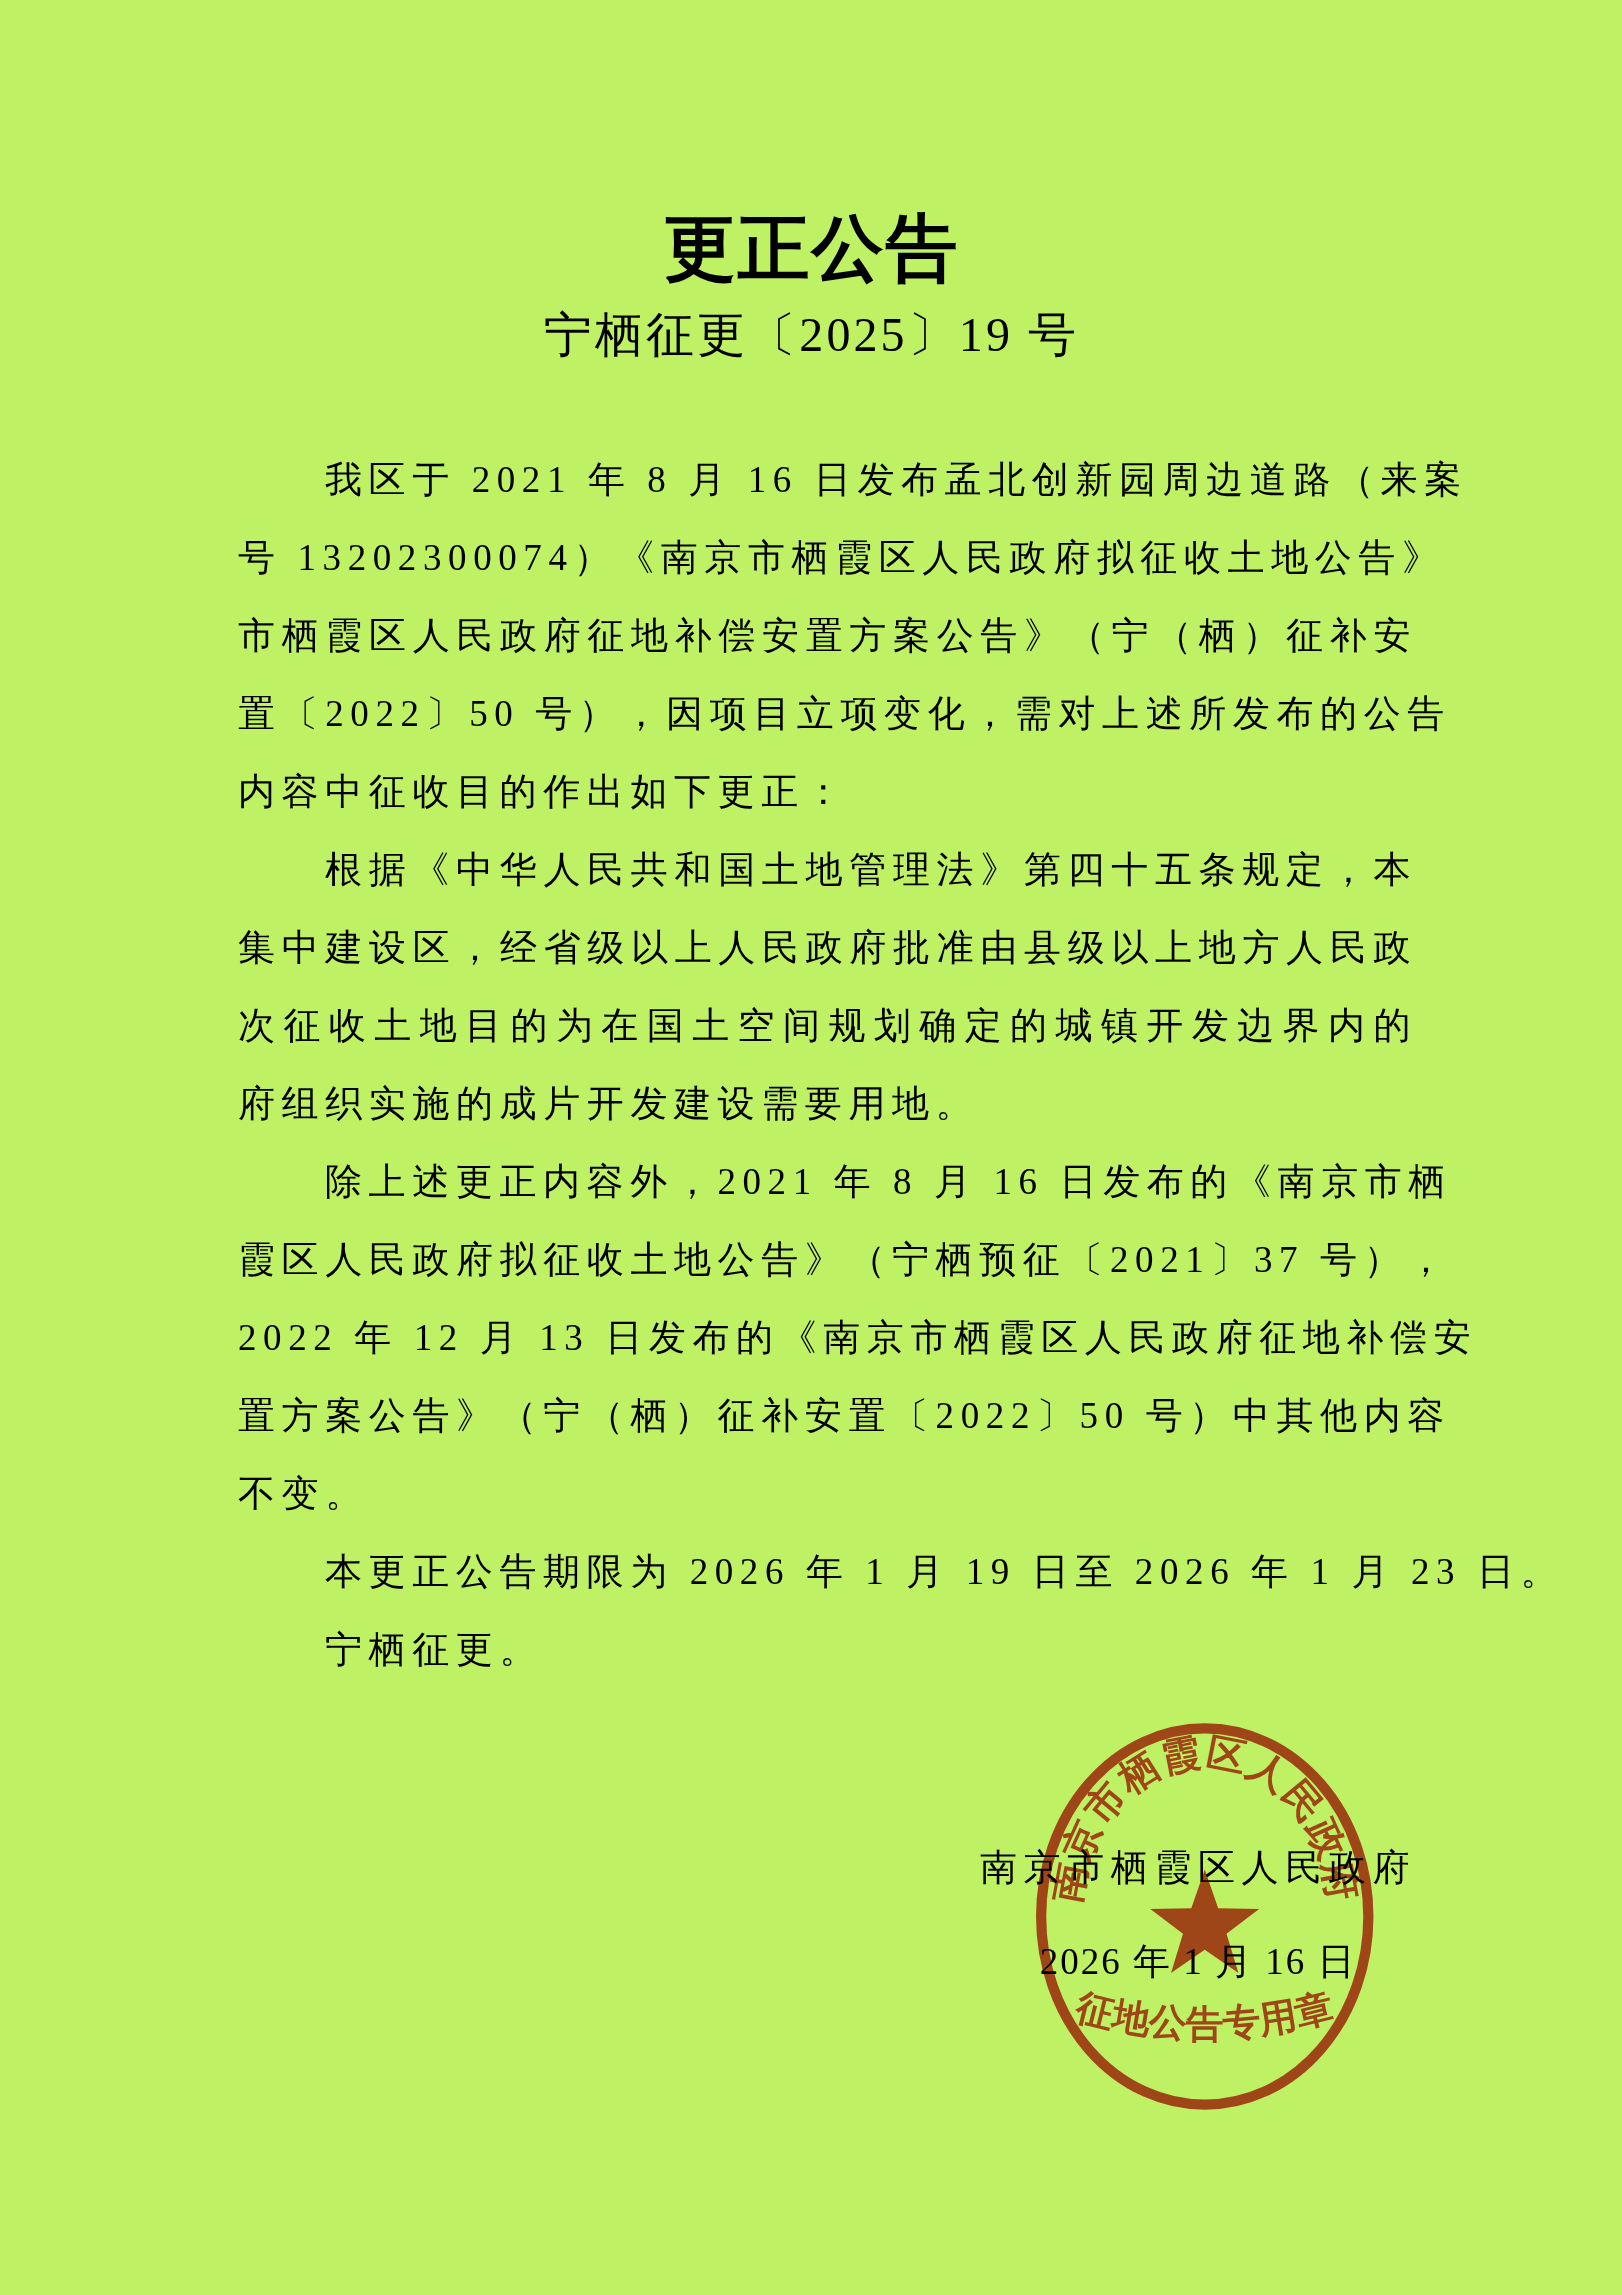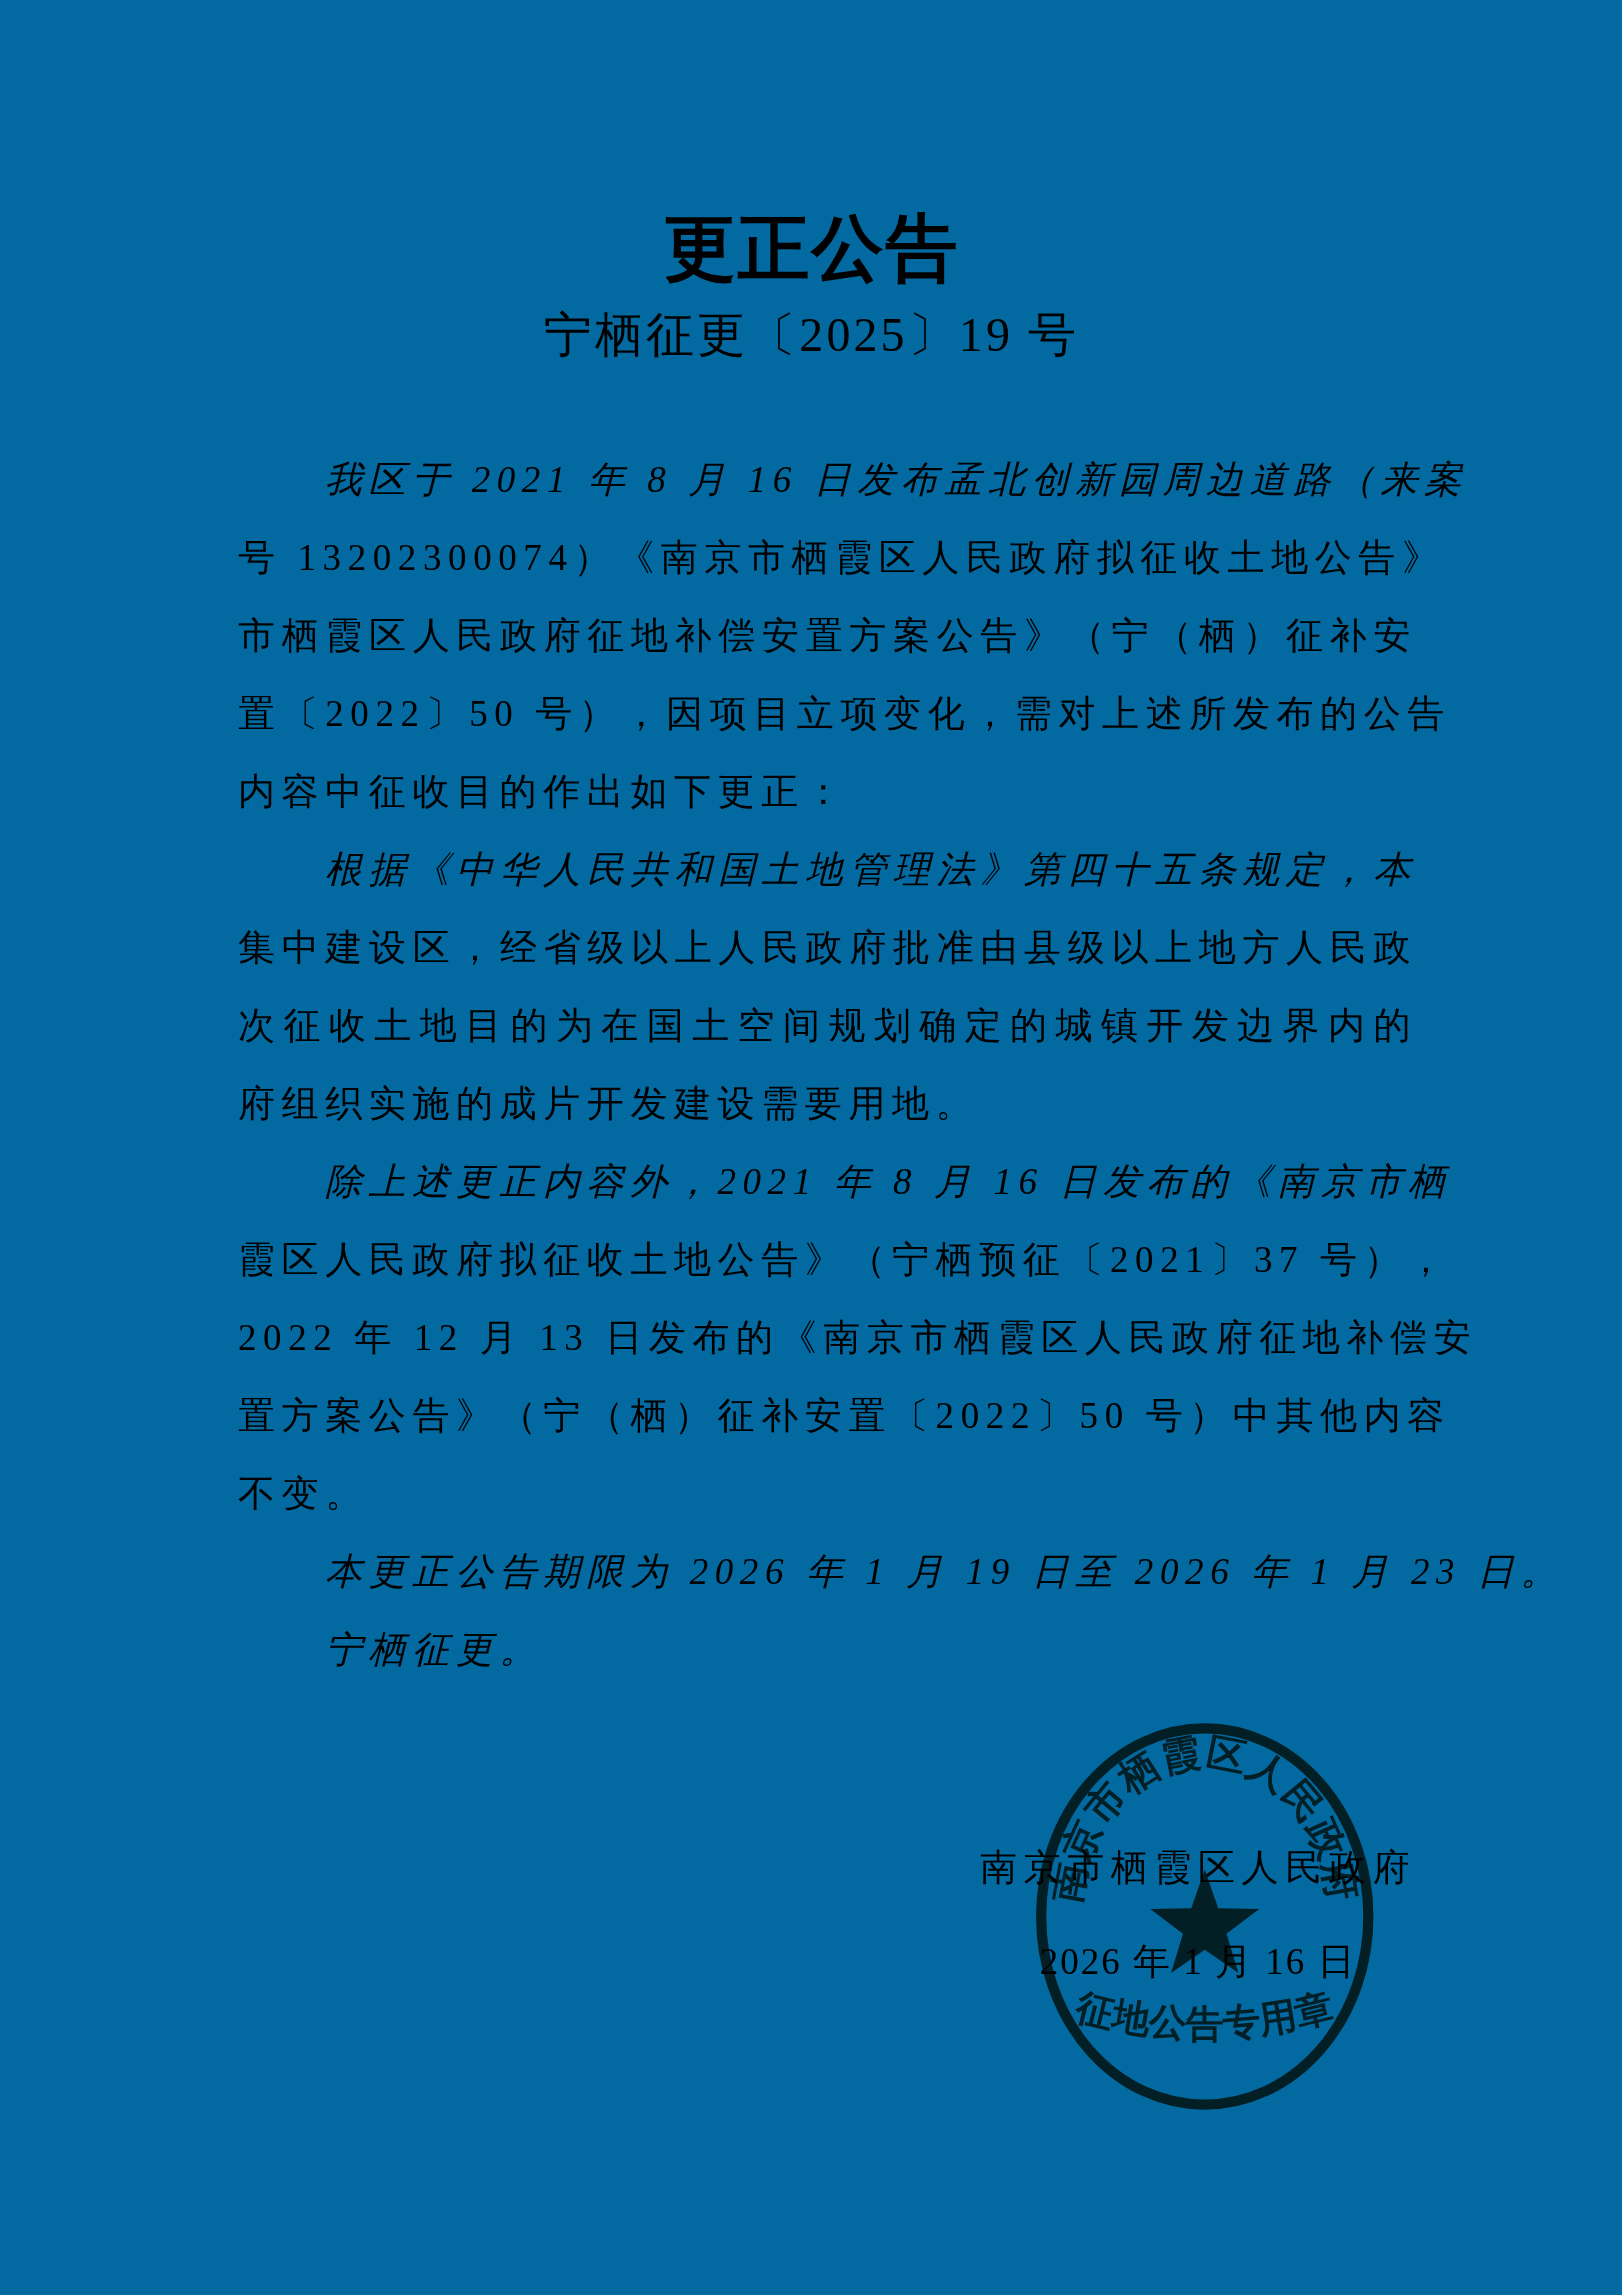--- a/index.html
+++ b/index.html
@@ -4,21 +4,21 @@
 <style>
   html, body {
     margin: 0;
     padding: 0;
     background: #ffffff;
   }
   .page {
     position: relative;
     width: 1623px;
     height: 2295px;
-    background: #0369a1;
+    background: #bef264;
     overflow: hidden;
     font-family: "Liberation Serif", "DejaVu Serif", serif;
     color: #000000;
   }
   .doc-title {
     position: absolute;
     left: 0;
     top: 203px;
     width: 100%;
     text-align: center;
@@ -54,21 +54,20 @@
     text-align: justify;
     text-align-last: justify;
     white-space: nowrap;
   }
   .body-line.endline {
     text-align: left;
     text-align-last: left;
   }
   .body-line.indent {
     text-indent: 87px;
-    font-style: italic;
   }
   .signature-block {
     position: absolute;
     top: 1835px;
     right: 207px;
     display: flex;
     flex-direction: column;
     align-items: center;
     z-index: 2;
   }

